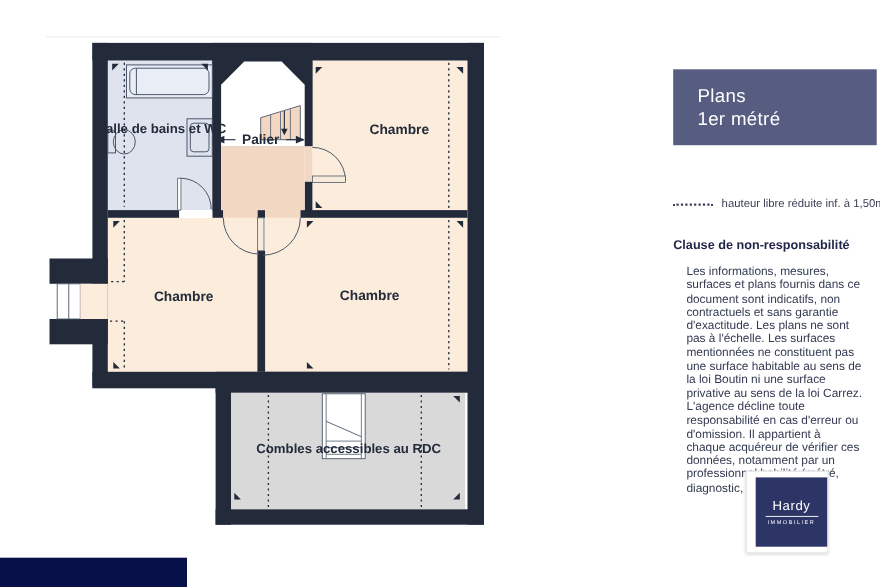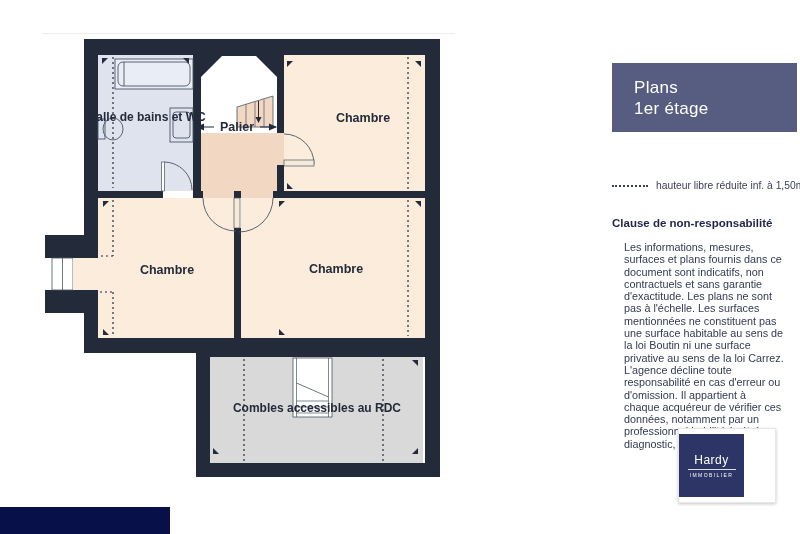--- a/index.html
+++ b/index.html
@@ -17,23 +17,23 @@
     color:#ffffff;display:flex;flex-direction:column;justify-content:center;
     padding-left:22px;box-sizing:border-box;font-size:17px;line-height:21px;letter-spacing:.3px;
   }
   .legend-row{position:absolute;left:0;top:180px;width:188px;display:flex;align-items:center;}
   .legend-dash{width:36px;height:0;border-top:2px dotted #3a3f55;margin-right:8px;flex:none;}
   .legend-text{font-size:10.3px;color:#3a3f55;white-space:nowrap;}
   .clause{position:absolute;left:0;top:205px;width:184px;color:#333a52;}
   .clause h3{margin:12px 0 5px 0;font-size:11.5px;color:#1f2547;}
   .clause p{margin:12px;font-size:10.8px;line-height:12.3px;}
   .logo-card{
-    position:absolute;left:66px;top:428px;width:98px;height:75px;background:#ffffff;
+    position:absolute;left:66px;top:428px;width:75px;height:75px;background:#ffffff;
     border:1px solid #e7e7e7;box-sizing:border-box;box-shadow:0 1px 3px rgba(0,0,0,.22);
-    display:flex;align-items:center;justify-content:flex-start;
+    display:flex;align-items:center;justify-content:flex-end;
   }
   .logo-inner{
     width:65px;height:63px;background:#2c3566;color:#ffffff;
     display:flex;flex-direction:column;align-items:center;justify-content:center;
   }
   .logo-name{font-size:12px;letter-spacing:.5px;}
   .logo-line{width:48px;height:1px;background:rgba(255,255,255,.85);margin:2px 0 2px 0;}
   .logo-sub{font-size:5px;letter-spacing:1.4px;}
   .bottom-bar{position:absolute;left:0;top:507px;width:170px;height:27px;background:#071049;}
 </style>
@@ -177,21 +177,21 @@
     <text class="room-label" x="167" y="270" font-size="12.5" dominant-baseline="central">Chambre</text>
     <text class="room-label" x="336" y="269" font-size="12.5" dominant-baseline="central">Chambre</text>
     <text class="room-label" x="317" y="408" font-size="12" dominant-baseline="central">Combles accessibles au RDC</text>
   </g>
 </svg>
 
 <div class="sidebar">
 
   <div class="title-box">
     <span>Plans</span>
-    <span>1er étage</span>
+    <span>1er métré</span>
   </div>
 
   <div class="legend-row">
     <span class="legend-dash"></span>
     <span class="legend-text">hauteur libre réduite inf. à 1,50m</span>
   </div>
 
   <div class="clause">
     <h3>Clause de non-responsabilité</h3>
     <p>Les informations, mesures, surfaces et plans fournis dans ce document sont indicatifs, non contractuels et sans garantie d'exactitude. Les plans ne sont pas à l'échelle. Les surfaces mentionnées ne constituent pas une surface habitable au sens de la loi Boutin ni une surface privative au sens de la loi Carrez. L'agence décline toute responsabilité en cas d'erreur ou d'omission. Il appartient à chaque acquéreur de vérifier ces données, notamment par un professionnel habilité (métré, diagnostic, etc.).</p>

